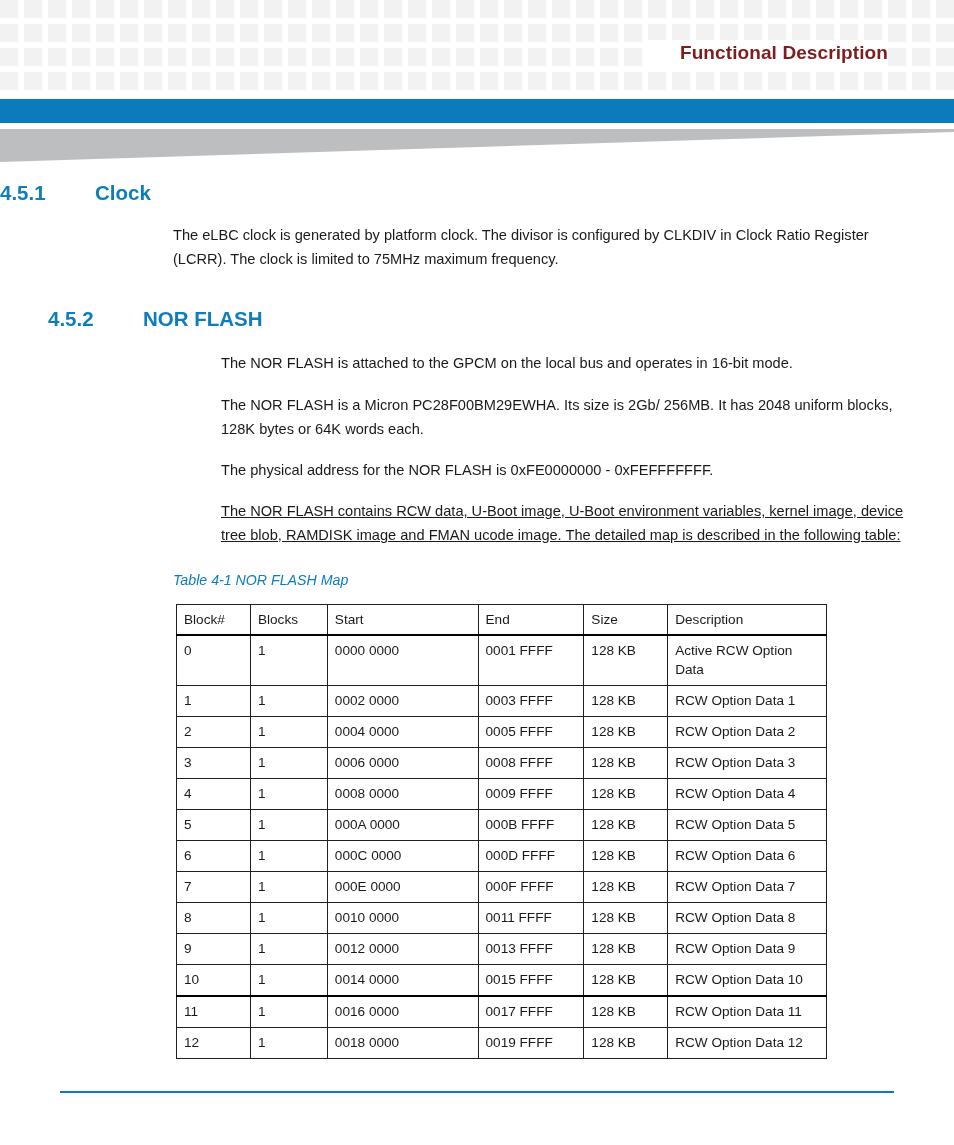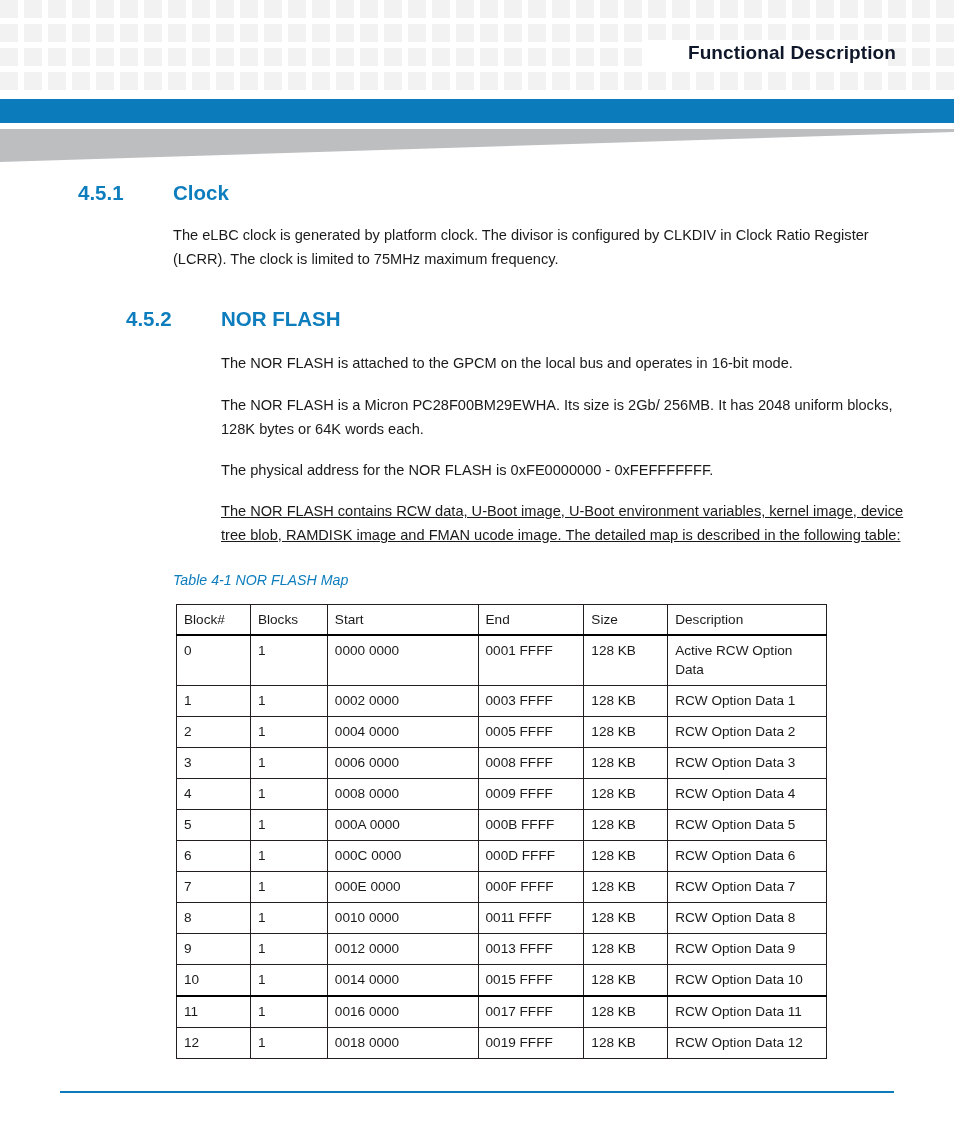--- a/index.html
+++ b/index.html
@@ -39,25 +39,25 @@
     left: 0;
     top: 0;
     width: 954px;
     height: 92px;
     background-image: repeating-linear-gradient(to bottom,
         rgba(255,255,255,0) 0px, rgba(255,255,255,0) 18px,
         #ffffff 18px, #ffffff 24px);
   }
   .header-title {
     position: absolute;
-    right: 58px;
+    right: 66px;
     top: 42px;
     font-size: 19px;
     font-weight: bold;
-    color: #0f172a;
+    color: #7f1d1d;
     letter-spacing: 0.1px;
     z-index: 5;
     white-space: nowrap;
   }
   .header-title-bg {
     position: absolute;
     right: 66px;
     top: 40px;
     height: 26px;
     width: 245px;
@@ -97,21 +97,20 @@
   }
   .sec-head {
     display: flex;
     align-items: baseline;
     color: #0d7dbd;
     font-weight: bold;
     font-size: 20.5px;
   }
   .sec-num {
     width: 95px;
-    margin-left: 78px;
     flex: 0 0 auto;
   }
   .sec-title {
     flex: 1 1 auto;
   }
 
   .para {
     margin: 0 0 0 173px;
     width: 700px;
     font-size: 14.6px;

